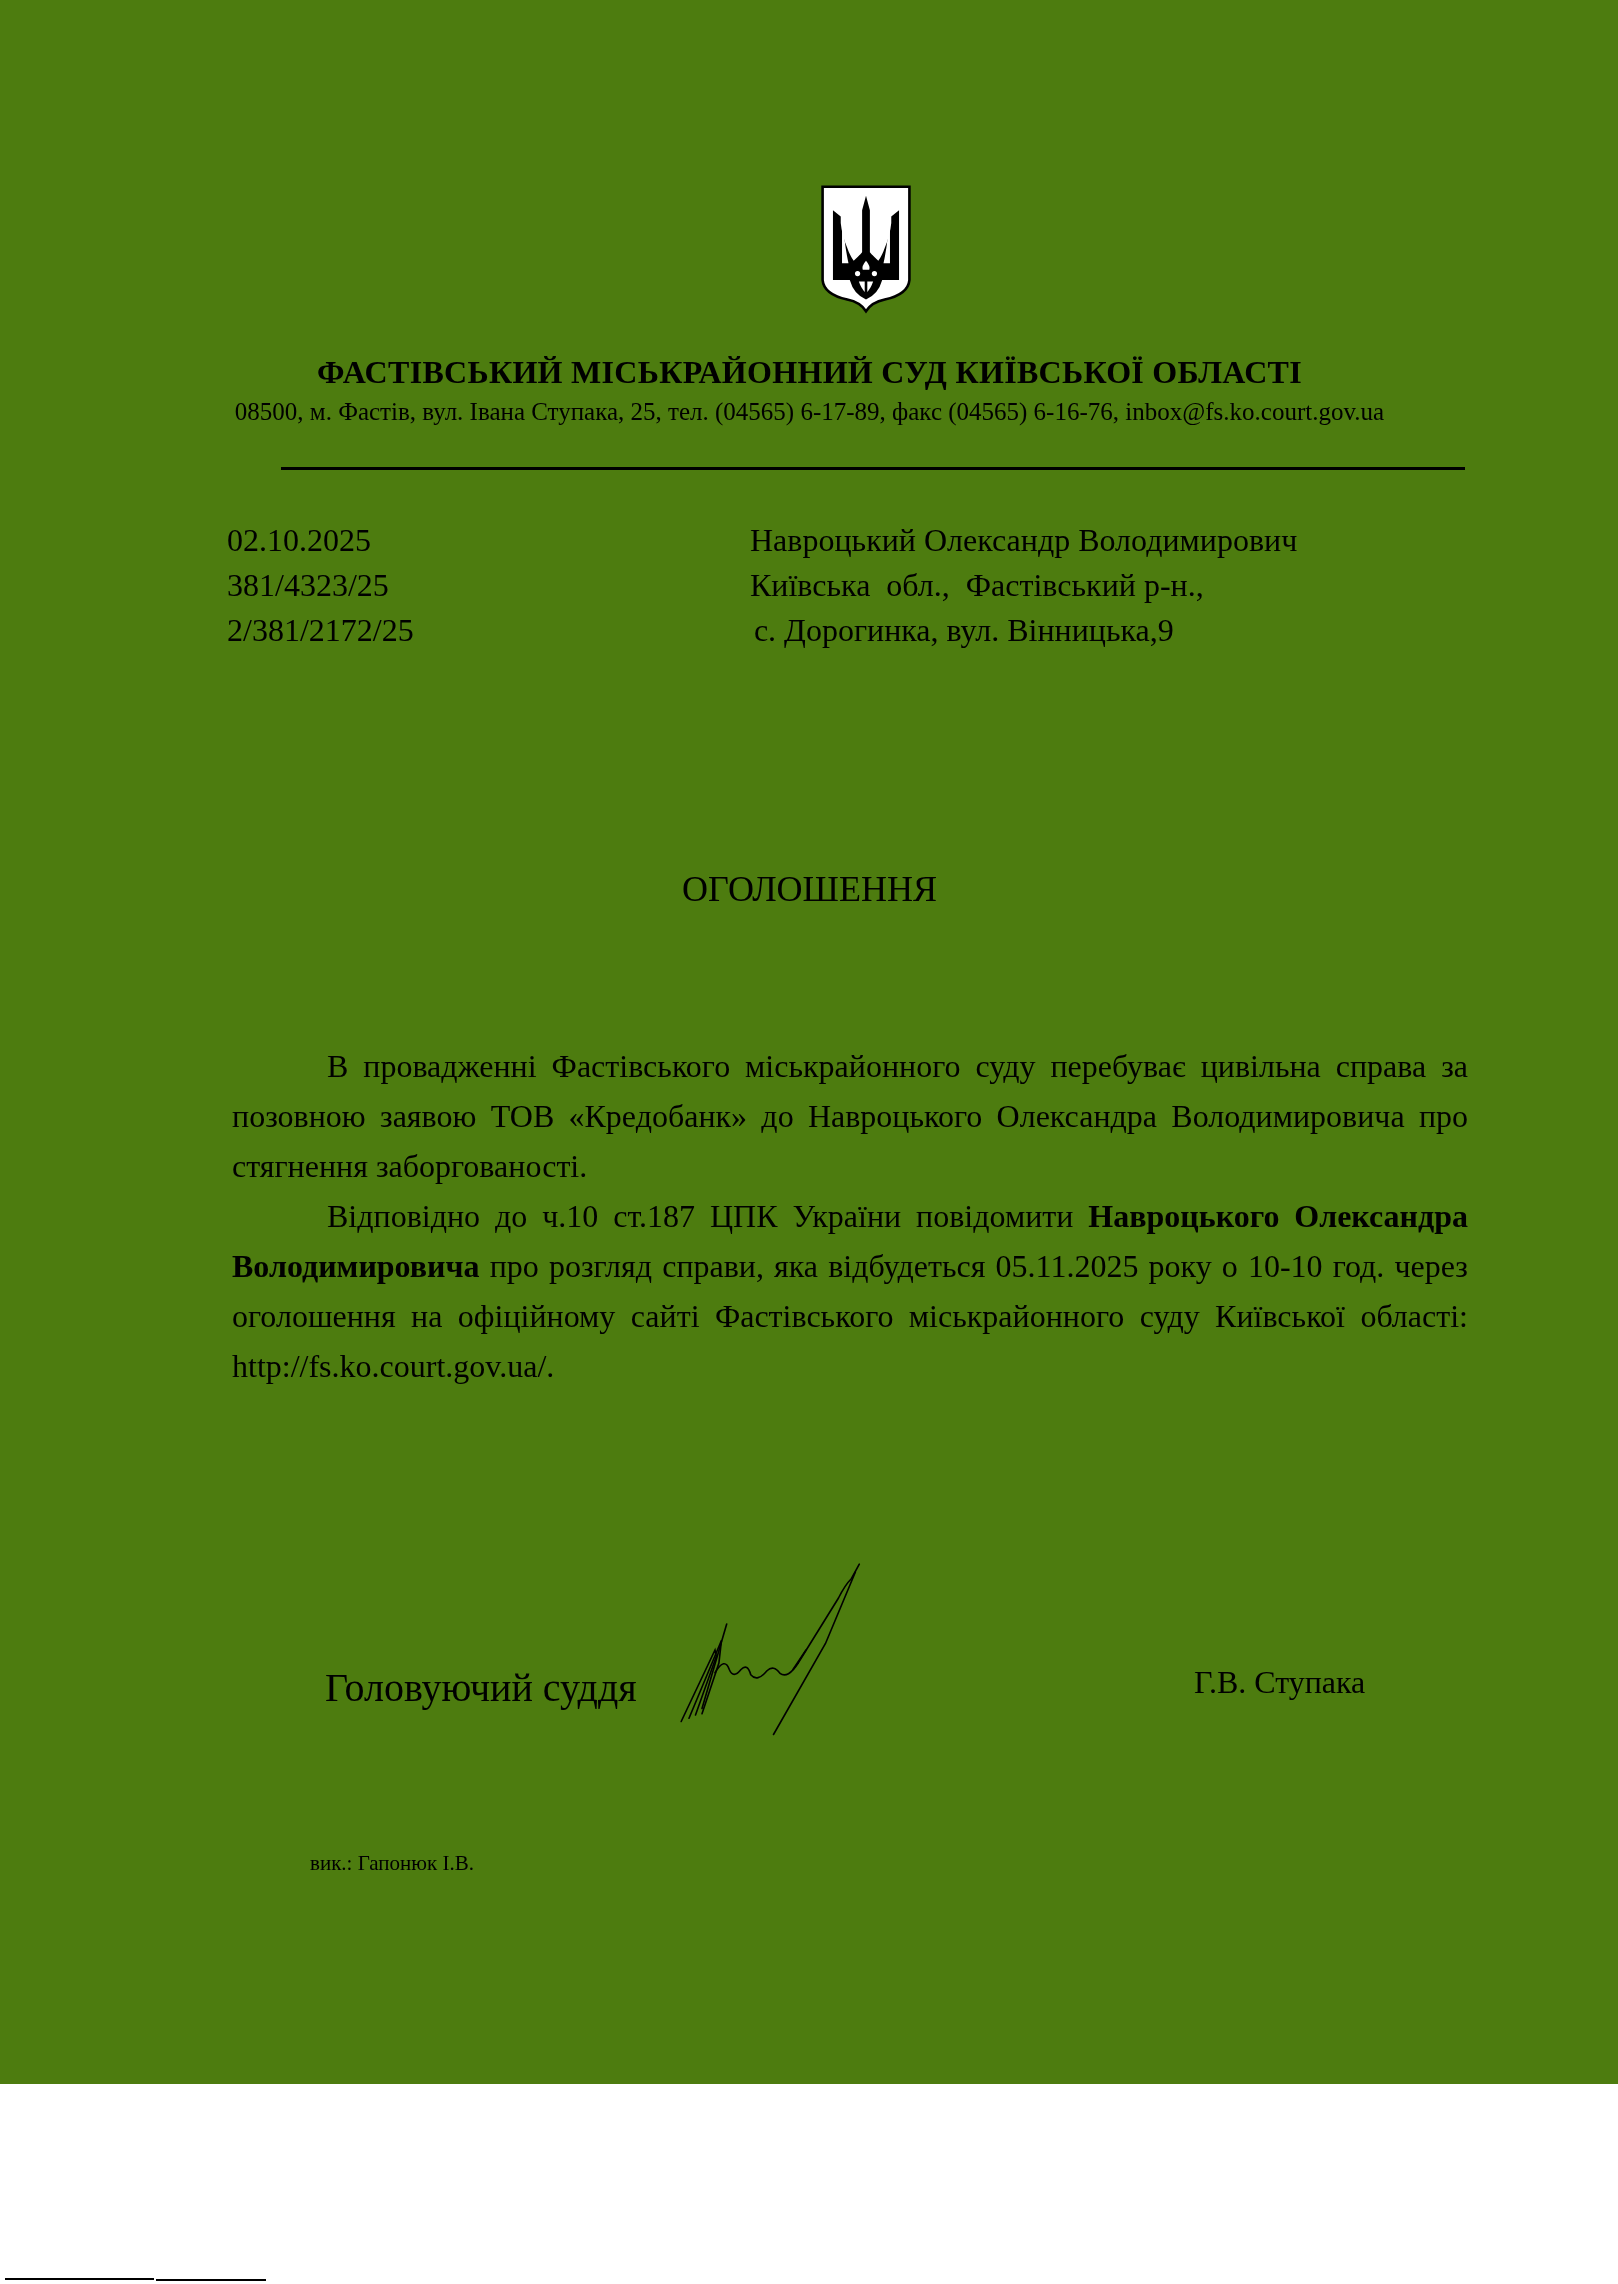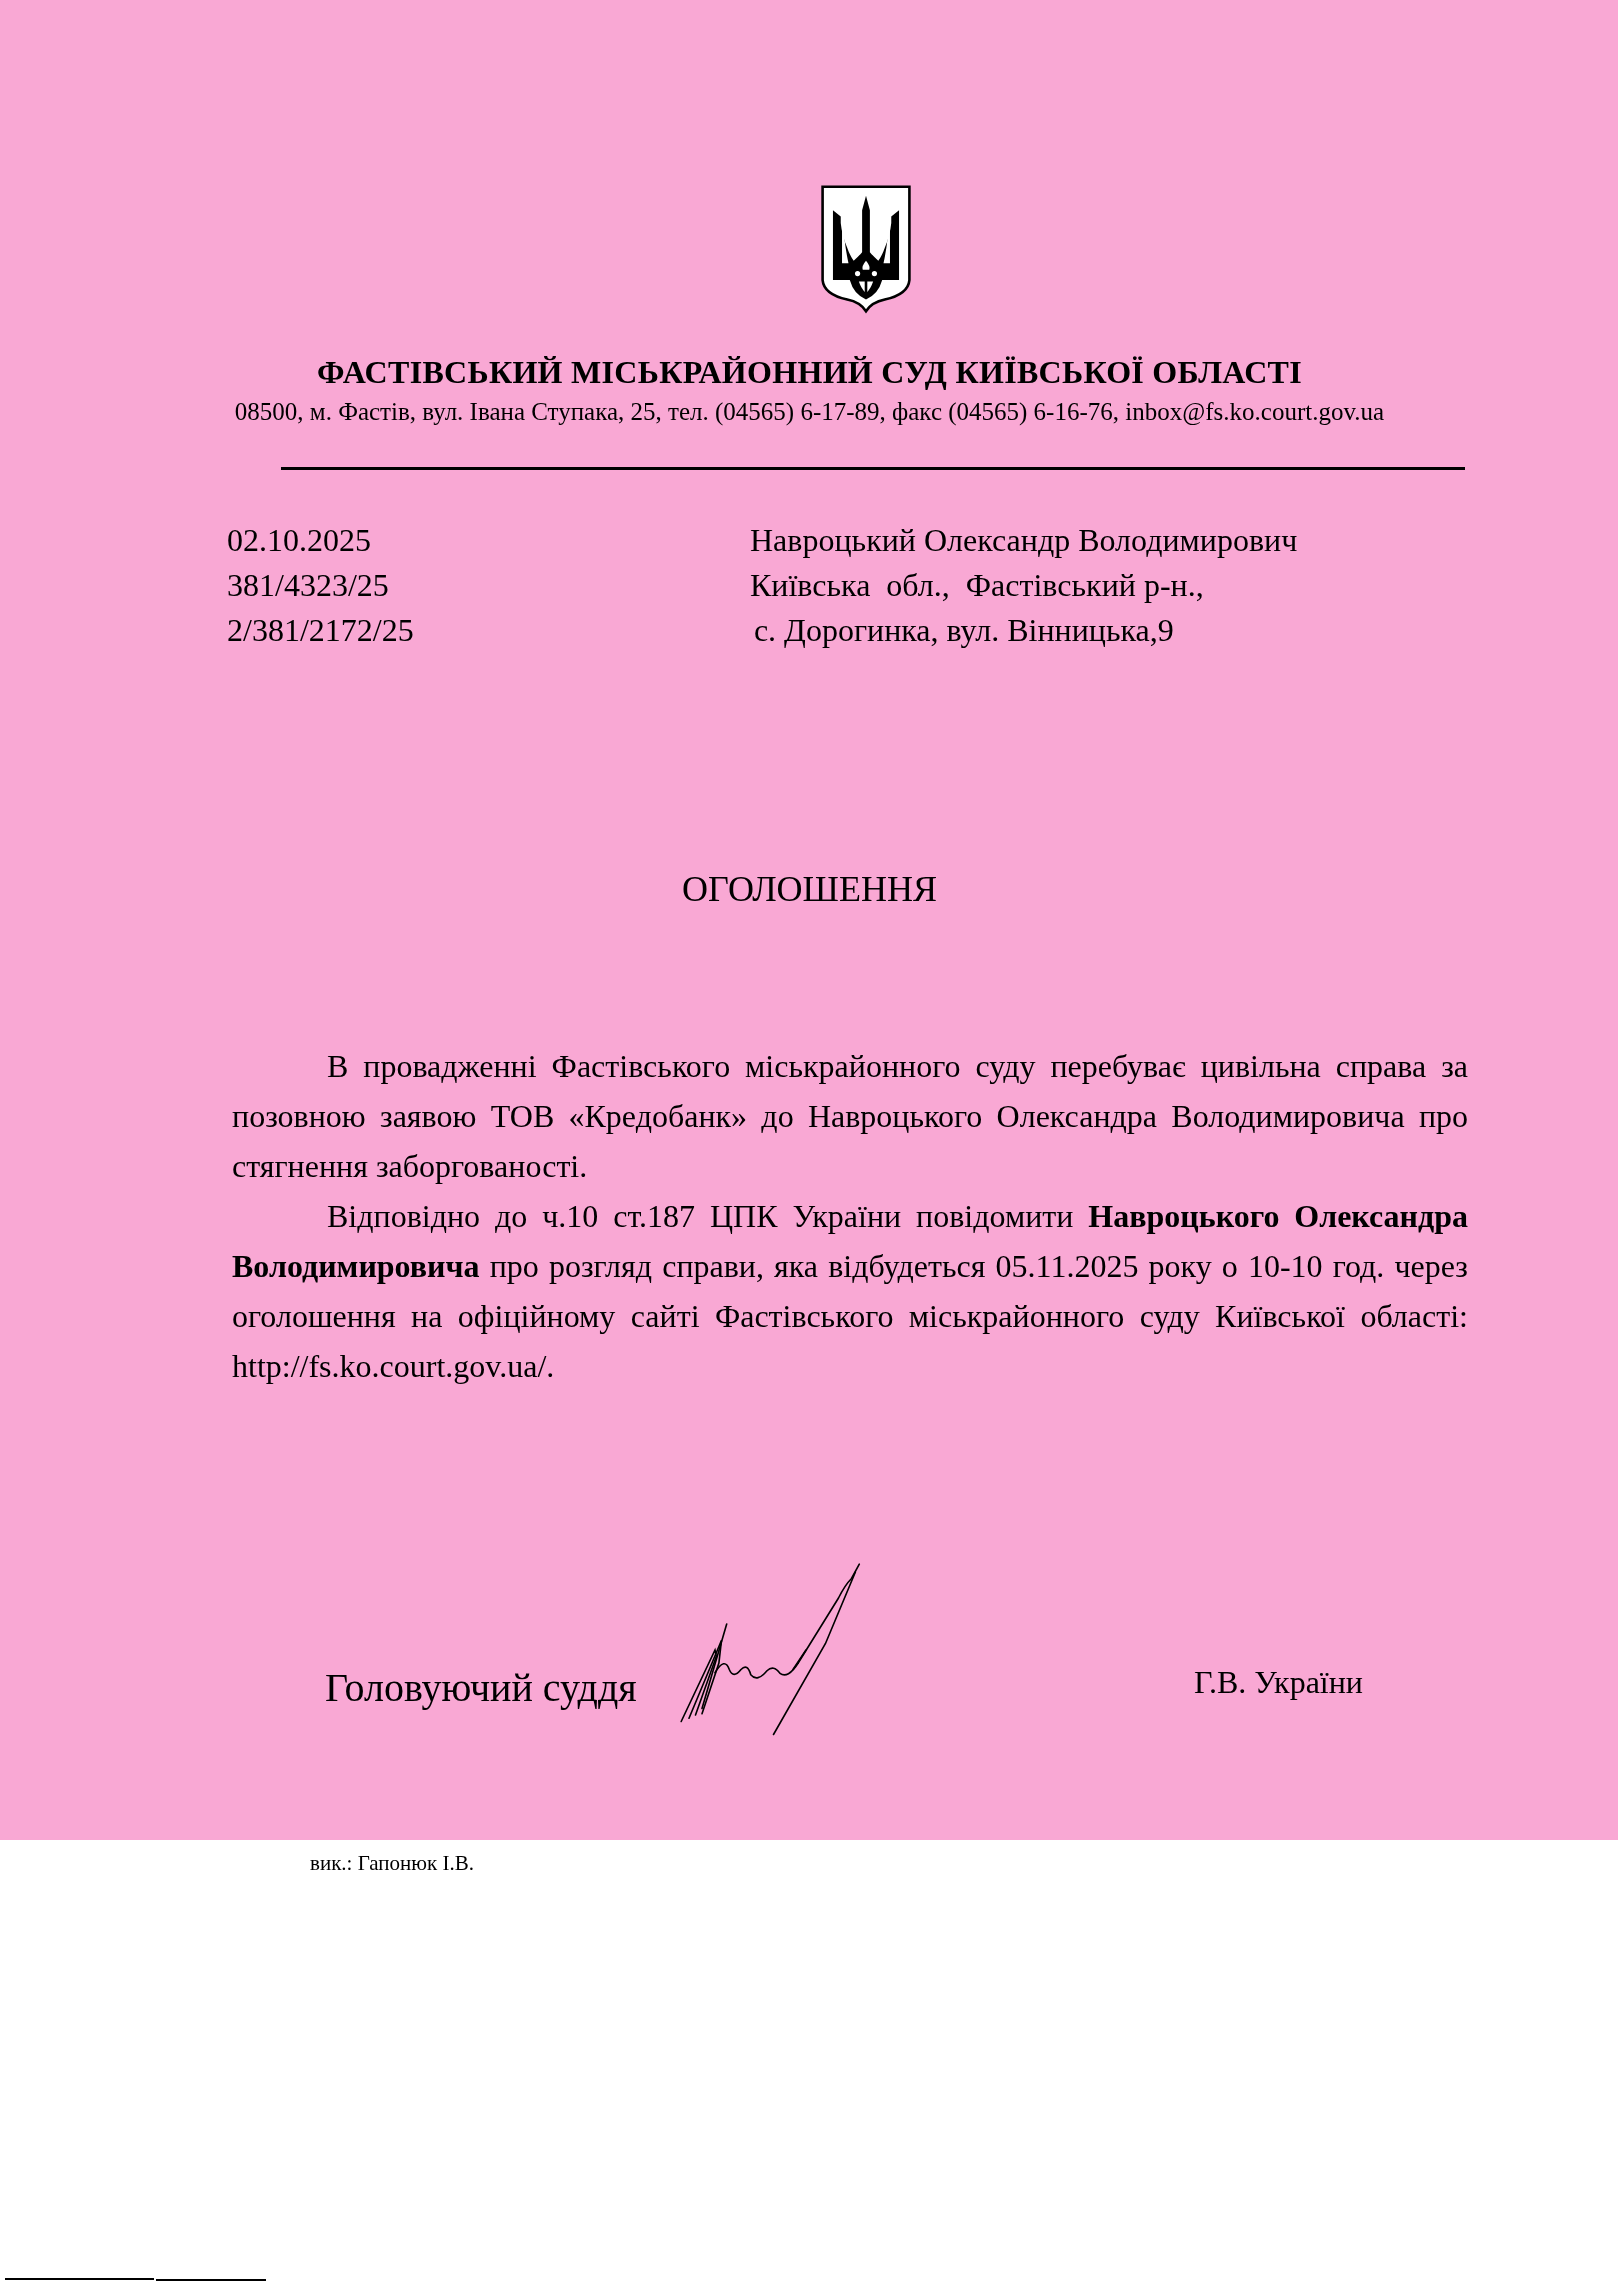--- a/index.html
+++ b/index.html
@@ -1,17 +1,17 @@
 <!DOCTYPE html>
 <html style="font-size:10.4px"><head>
 <meta charset="utf-8">
 <style>
   html, body { margin: 0; padding: 0; background: #ffffff; }
   body { width: 1619px; height: 2284px; position: relative; overflow: hidden; color: #000; font-family: "Liberation Serif", "DejaVu Serif", serif; }
-  .page { position: absolute; left: 0; top: 0; width: 1619px; height: 1840px; background: #f9a8d4; }
+  .page { position: absolute; left: 0; top: 0; width: 1619px; height: 2084px; background: #4d7c0f; }
 
   .emblem { position: absolute; left: 820px; top: 184px; width: 92px; height: 130px; }
 
   .court-name { position: absolute; left: 0; width: 1619px; top: 354px; text-align: center; font-weight: bold; font-size: 32px; letter-spacing: 0.3px; }
   .court-contacts { position: absolute; left: 0; width: 1619px; top: 398px; text-align: center; font-size: 25px; }
   .header-rule { position: absolute; left: 281px; top: 467px; width: 1184px; height: 2.6px; background: #000; }
 
   .meta-left { position: absolute; left: 227px; top: 518px; font-size: 32px; line-height: 45px; }
   .meta-right { position: absolute; left: 744px; top: 518px; font-size: 32px; line-height: 45px; margin-left: 6px; }
   .meta-right .addr2 { padding-left: 3.9px; }
@@ -77,20 +77,20 @@
       <path d="M8 250 L60 140 L62 150 L30 240"></path>
       <path d="M20 245 L70 125 L66 160 L40 238"></path>
       <path d="M78 100 L40 230"></path>
       <path d="M60 175 Q75 150 82 170 Q88 185 100 170 Q110 160 115 178 Q125 190 140 172 Q150 162 160 176 Q172 185 188 160"></path>
       <path d="M188 160 L250 60 Q260 40 270 30 L282 8"></path>
       <path d="M276 20 L230 130 L150 270"></path>
       <path d="M200 140 L180 170"></path>
     </g>
   </svg>
 
-  <div class="sign-name">Г.В. України</div>
+  <div class="sign-name">Г.В. Ступака</div>
 
   <div class="executor">вик.: Гапонюк І.В.</div>
 
   <div class="footer-rule"></div>
   <div class="footer-rule2"></div>
 </div>
 
 
 </body></html>

